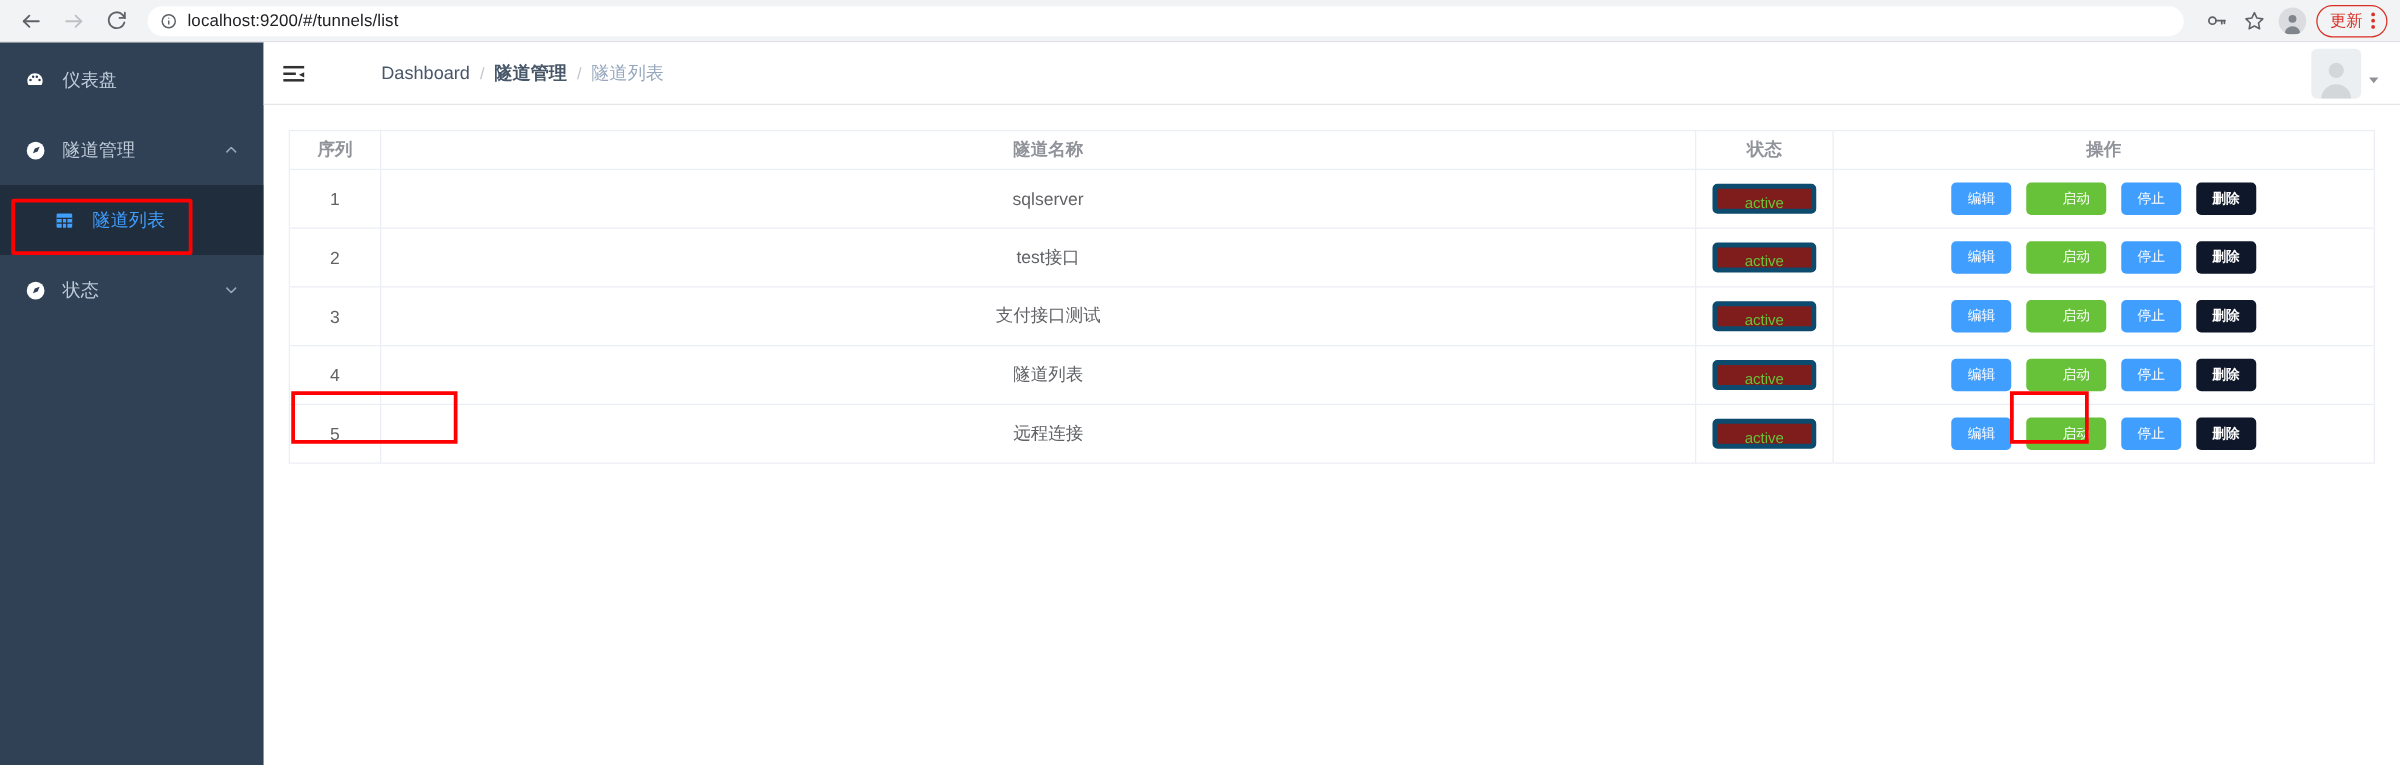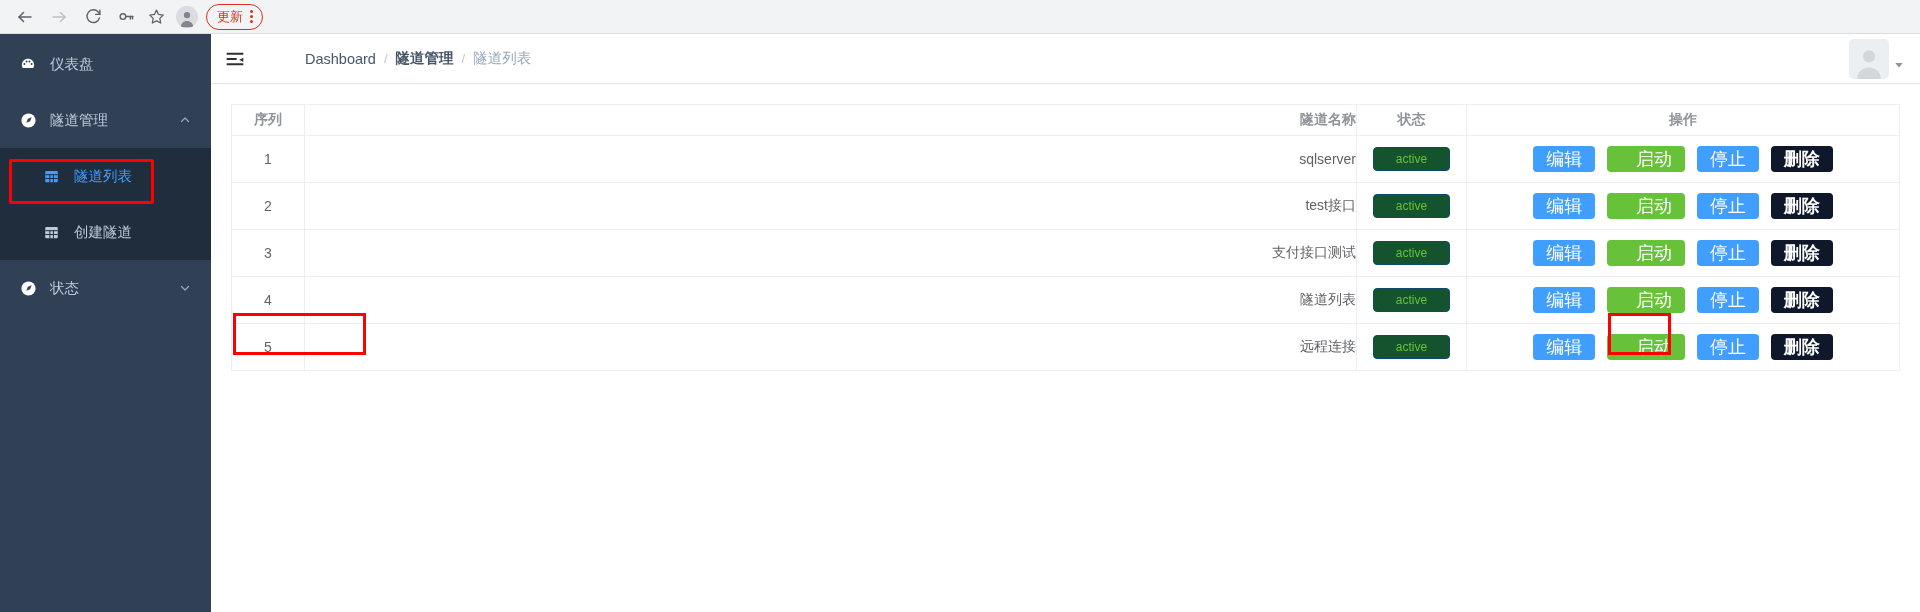--- a/index.html
+++ b/index.html
@@ -174,42 +174,42 @@
   table.data-table td {
     height: 47px;
     color: #606266;
     border-bottom: 1px solid #ebeef5;
     border-right: 1px solid #ebeef5;
   }
   table.data-table th:last-child, table.data-table td:last-child { border-right: none; }
   table.data-table tr:last-child td { border-bottom: none; }
 
   .col-idx { width: 73px; text-align: center; }
-  .col-name { text-align: right; padding-left: 16px; }
+  .col-name { text-align: center; padding-left: 16px; }
   .col-status { width: 110px; text-align: center; }
   .col-ops { width: 433px; text-align: center; }
 
   .tag-active {
     display: inline-block;
-    background: #14532d;
-    border: 1px solid #0c4a6e;
+    background: #7f1d1d;
+    border: 4px solid #0c4a6e;
     color: #67c23a;
     border-radius: 4px;
     font-size: 12px;
     line-height: 22px;
     height: 24px;
     padding: 0 22px;
   }
 
   .btn {
     display: inline-block;
     border: none;
     border-radius: 4px;
     color: #fff;
-    font-size: 18px;
+    font-size: 11px;
     height: 26px;
     line-height: 26px;
     padding: 0 13px;
     margin: 0 4px;
     font-family: inherit;
     cursor: pointer;
   }
   .btn-primary { background: #409eff; }
   .btn-success { background: #67c23a; padding-left: 29px; }
   .btn-danger  { background: #0f172a; font-weight: bold; }
@@ -233,20 +233,30 @@
         <polyline points="14 6 20 12 14 18"></polyline>
       </svg>
   </div>
   <div class="nav-btn">
     <svg width="17" height="17" viewBox="0 0 24 24" fill="none" stroke="currentColor" stroke-width="2" stroke-linecap="round" stroke-linejoin="round">
         <polyline points="21 3 21 9 15 9"></polyline>
         <path d="M20.49 14A9 9 0 1 1 18.5 5.5L21 9"></path>
       </svg>
   </div>
 
+  <div class="omnibox">
+    <span class="info-icon">
+      <svg width="14" height="14" viewBox="0 0 24 24" fill="none" stroke="currentColor" stroke-width="2">
+          <circle cx="12" cy="12" r="9"></circle>
+          <line x1="12" y1="11" x2="12" y2="16.5"></line>
+          <circle cx="12" cy="7.8" r="0.9" fill="currentColor" stroke="none"></circle>
+        </svg>
+    </span>
+    <span class="url-text">localhost:9200/#/tunnels/list</span>
+  </div>
 
   <div class="toolbar-right">
     <div class="tb-icon">
       <svg width="17" height="17" viewBox="0 0 24 24" fill="none" stroke="currentColor" stroke-width="2" stroke-linecap="round">
           <circle cx="7" cy="12" r="4"></circle>
           <line x1="11" y1="12" x2="21" y2="12"></line>
           <line x1="17.5" y1="12" x2="17.5" y2="15.5"></line>
           <line x1="20.5" y1="12" x2="20.5" y2="15"></line>
         </svg>
     </div>
@@ -306,32 +316,20 @@
           <svg width="15" height="15" viewBox="0 0 24 24" fill="currentColor">
               <rect x="2" y="3" width="20" height="18" rx="1.5"></rect>
               <rect x="8.6" y="8.5" width="1.6" height="13" fill="#1f2d3d"></rect>
               <rect x="14.2" y="8.5" width="1.6" height="13" fill="#1f2d3d"></rect>
               <rect x="2" y="8.3" width="20" height="1.6" fill="#1f2d3d"></rect>
               <rect x="2" y="14.4" width="20" height="1.6" fill="#1f2d3d"></rect>
             </svg>
         </span>
         <span class="mi-label">隧道列表</span>
       </div>
-      <div class="menu-item">
-        <span class="mi-icon">
-          <svg width="15" height="15" viewBox="0 0 24 24" fill="currentColor">
-              <rect x="2" y="3" width="20" height="18" rx="1.5"></rect>
-              <rect x="8.6" y="8.5" width="1.6" height="13" fill="#1f2d3d"></rect>
-              <rect x="14.2" y="8.5" width="1.6" height="13" fill="#1f2d3d"></rect>
-              <rect x="2" y="8.3" width="20" height="1.6" fill="#1f2d3d"></rect>
-              <rect x="2" y="14.4" width="20" height="1.6" fill="#1f2d3d"></rect>
-            </svg>
-        </span>
-        <span class="mi-label">创建隧道</span>
-      </div>
     </div>
 
     <div class="menu-item">
       <span class="mi-icon">
         <svg width="17" height="17" viewBox="0 0 24 24" fill="currentColor">
             <circle cx="12" cy="12" r="10"></circle>
             <path d="M16.5 7.5l-2.2 5.4-5.4 2.2 2.2-5.4z" fill="#304156"></path>
           </svg>
       </span>
       <span class="mi-label">状态</span>

